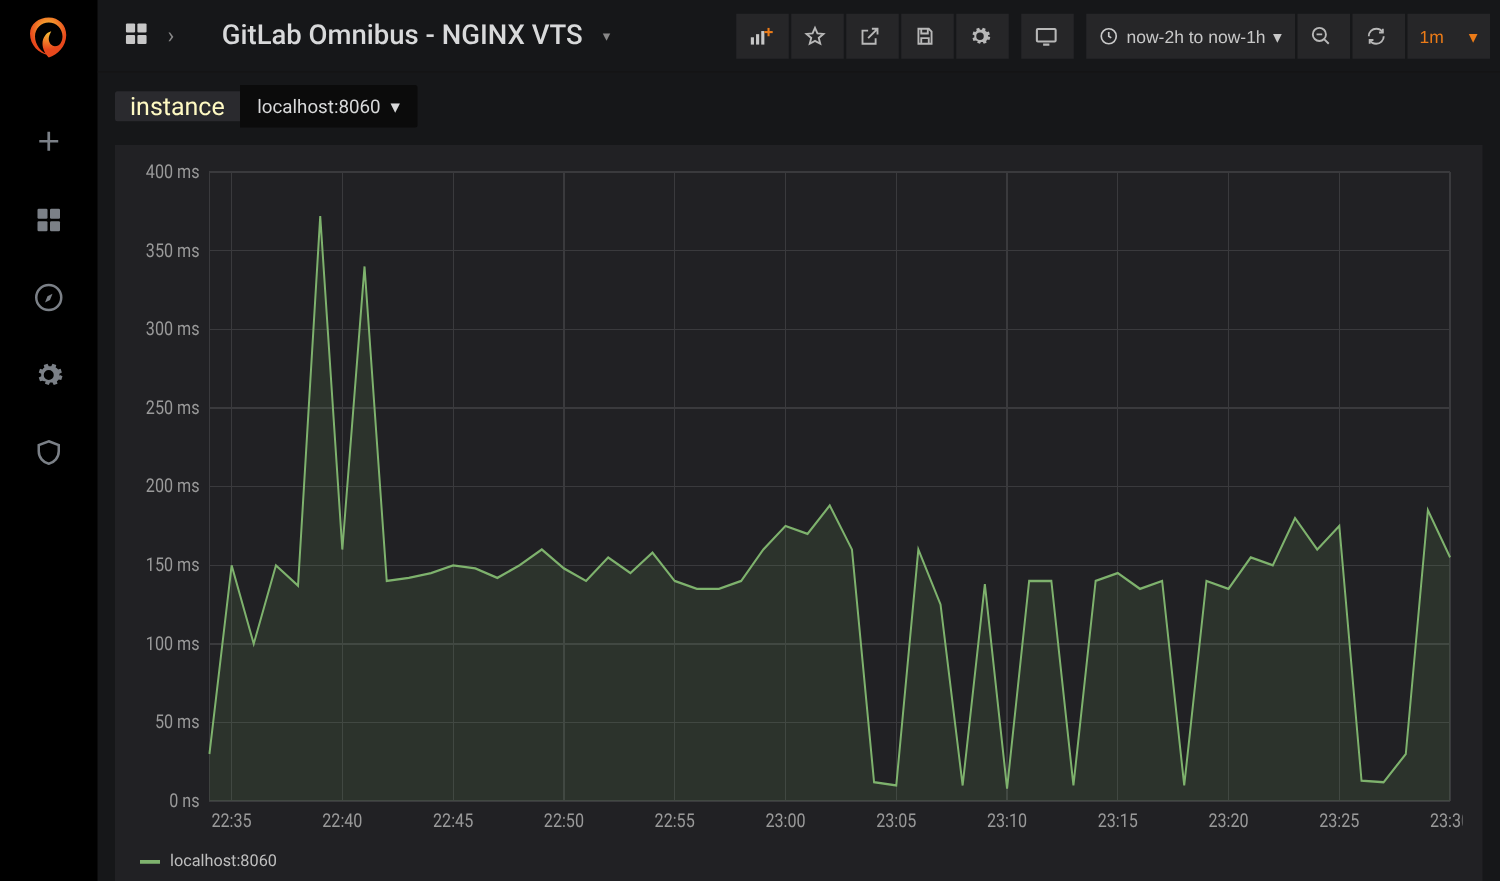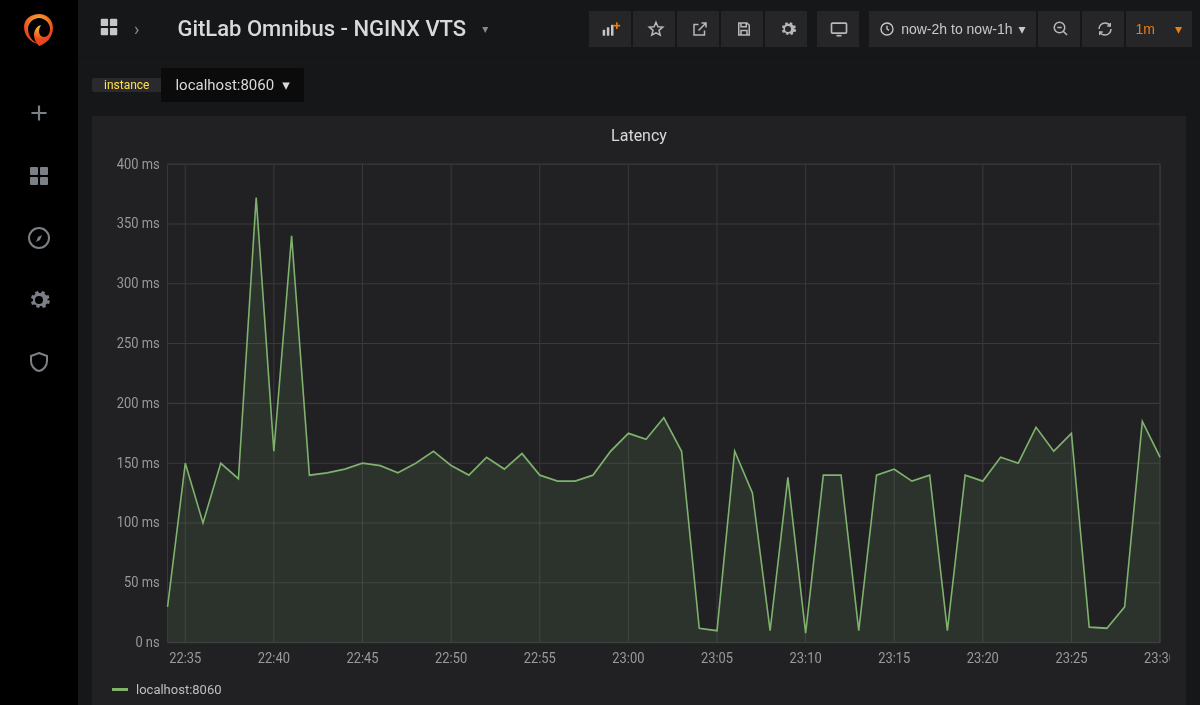--- a/index.html
+++ b/index.html
@@ -39,38 +39,38 @@
 .spacer { flex: 1; }
 .btn-group { display: flex; gap: 2px; }
 .btn {
   background: #262628;
   border: none;
   color: #b8b8b8;
   height: 36px;
   min-width: 42px;
   display: inline-flex;
   align-items: center;
-  justify-content: flex-end;
+  justify-content: space-between;
   padding: 0 10px;
   cursor: pointer;
   font-size: 14px;
 }
 .btn.orange-highlight svg .plus { fill: #eb7b18; }
 .time-btn { gap:6px; font-size:14px; color:#c8c8c8; }
 .interval { color: #eb7b18; font-weight:500; display:flex; align-items:center; gap:20px; }
 .var-row {
   display: flex;
   align-items: center;
   padding: 10px 14px 10px 14px;
   gap: 0;
 }
 .var-label {
   background: #2a2a2e;
-  color: #fde047;
-  font-size: 12px;
+  color: #fef9c3;
+  font-size: 20px;
   padding: 0 12px;
   border-radius: 2px 0 0 2px;
 }
 .var-value {
   background: #0b0b0b;
   color: #d8d9da;
   font-size: 15px;
   padding: 8px 14px;
   display: flex;
   align-items: center;
@@ -231,21 +231,20 @@
 
   <div class="var-row">
     <div class="var-label">instance</div>
     <div class="var-value">
       <span>localhost:8060</span>
       <span>▾</span>
     </div>
   </div>
 
   <div class="panel">
-    <div class="panel-title">Latency</div>
     <div class="chart-area">
       <svg class="chart" id="chart-svg" viewBox="0 0 1070 470" preserveAspectRatio="none">
           <text x="52" y="444" text-anchor="end" class="axis-label">0 ns</text>
           <text x="52" y="390.25" text-anchor="end" class="axis-label">50 ms</text>
           <text x="52" y="336.5" text-anchor="end" class="axis-label">100 ms</text>
           <text x="52" y="282.75" text-anchor="end" class="axis-label">150 ms</text>
           <text x="52" y="229" text-anchor="end" class="axis-label">200 ms</text>
           <text x="52" y="175.25" text-anchor="end" class="axis-label">250 ms</text>
           <text x="52" y="121.5" text-anchor="end" class="axis-label">300 ms</text>
           <text x="52" y="67.75" text-anchor="end" class="axis-label">350 ms</text>

